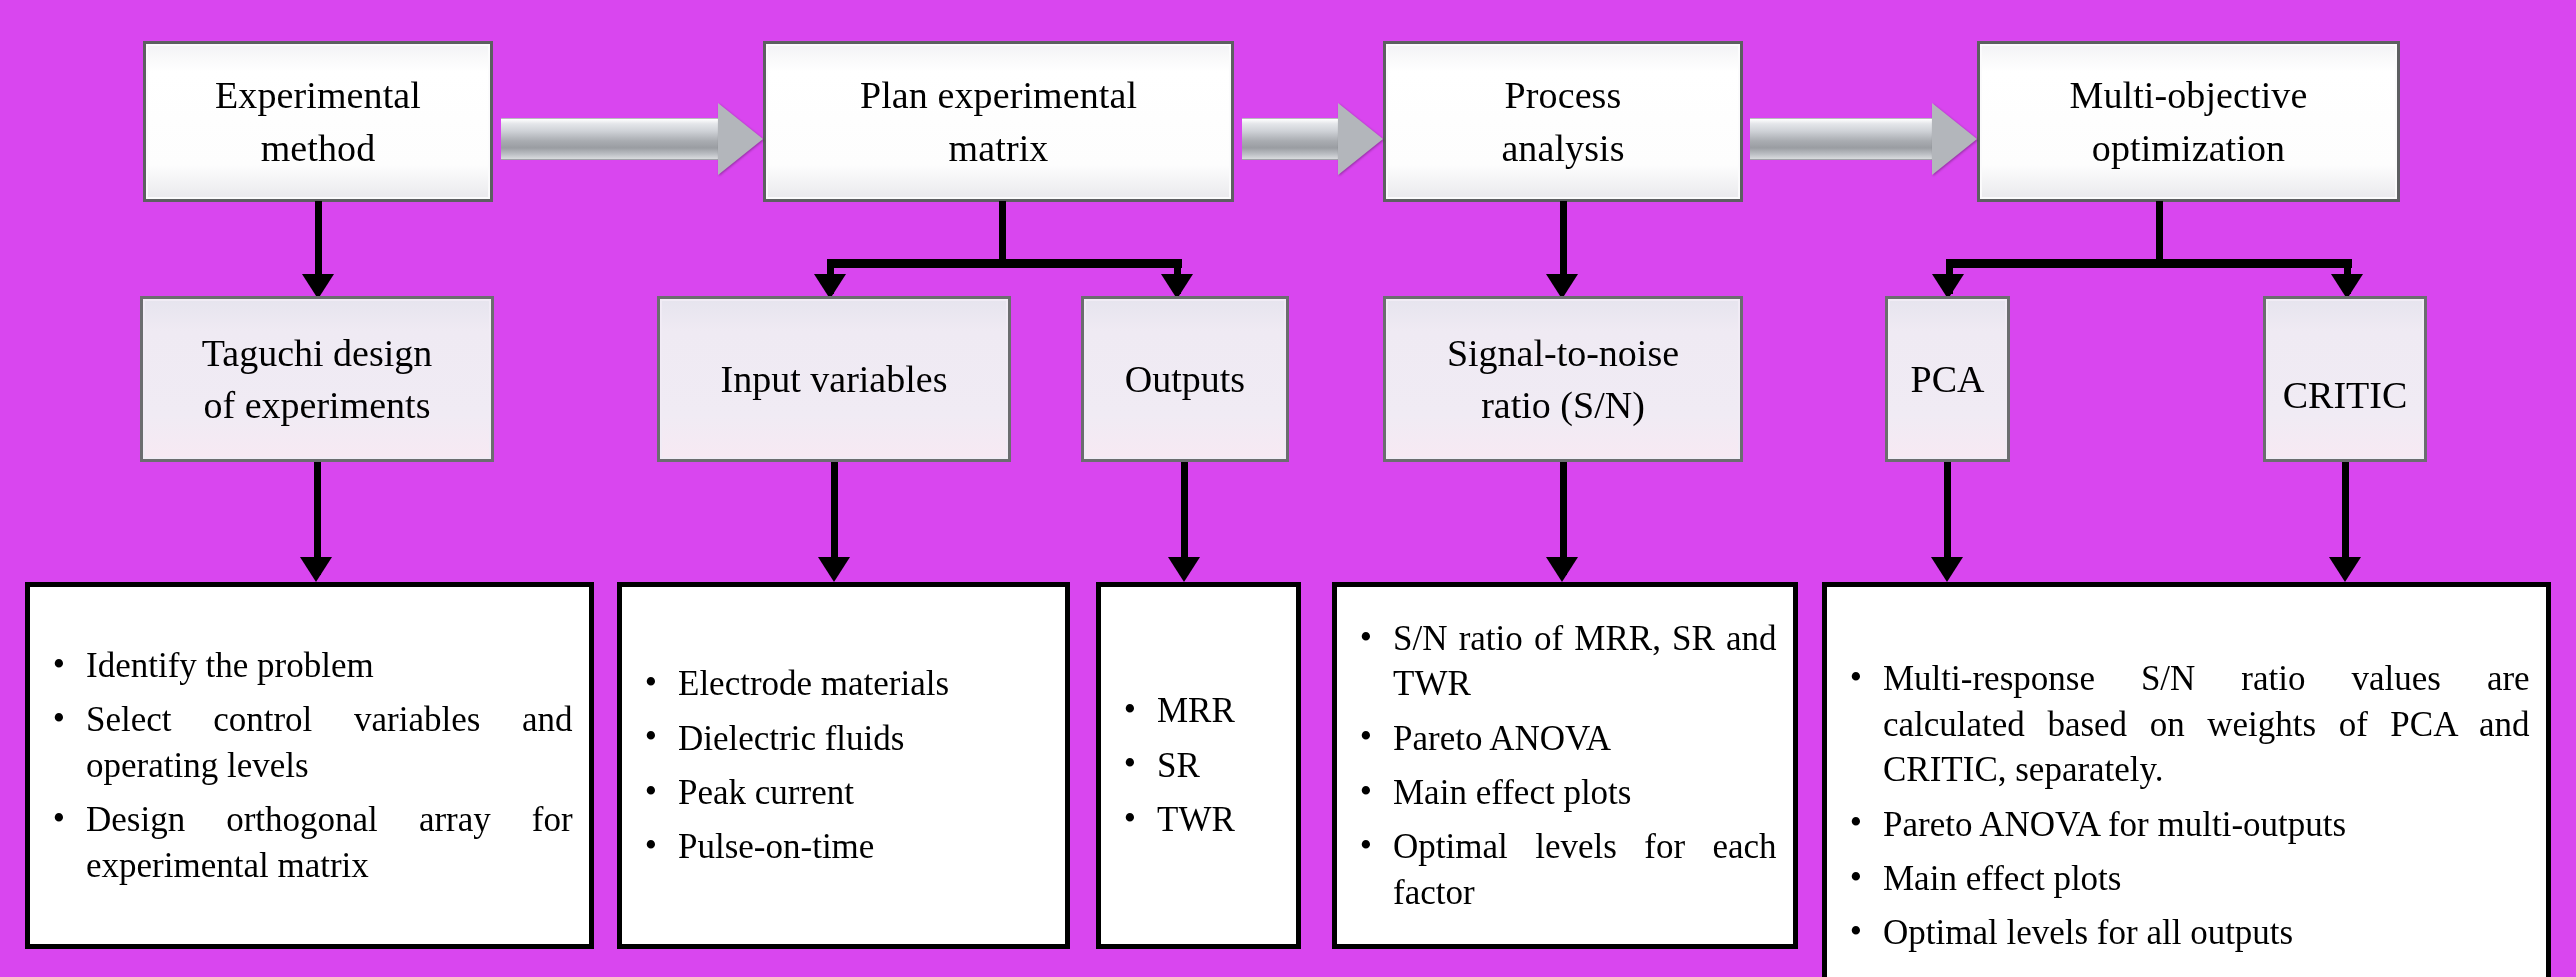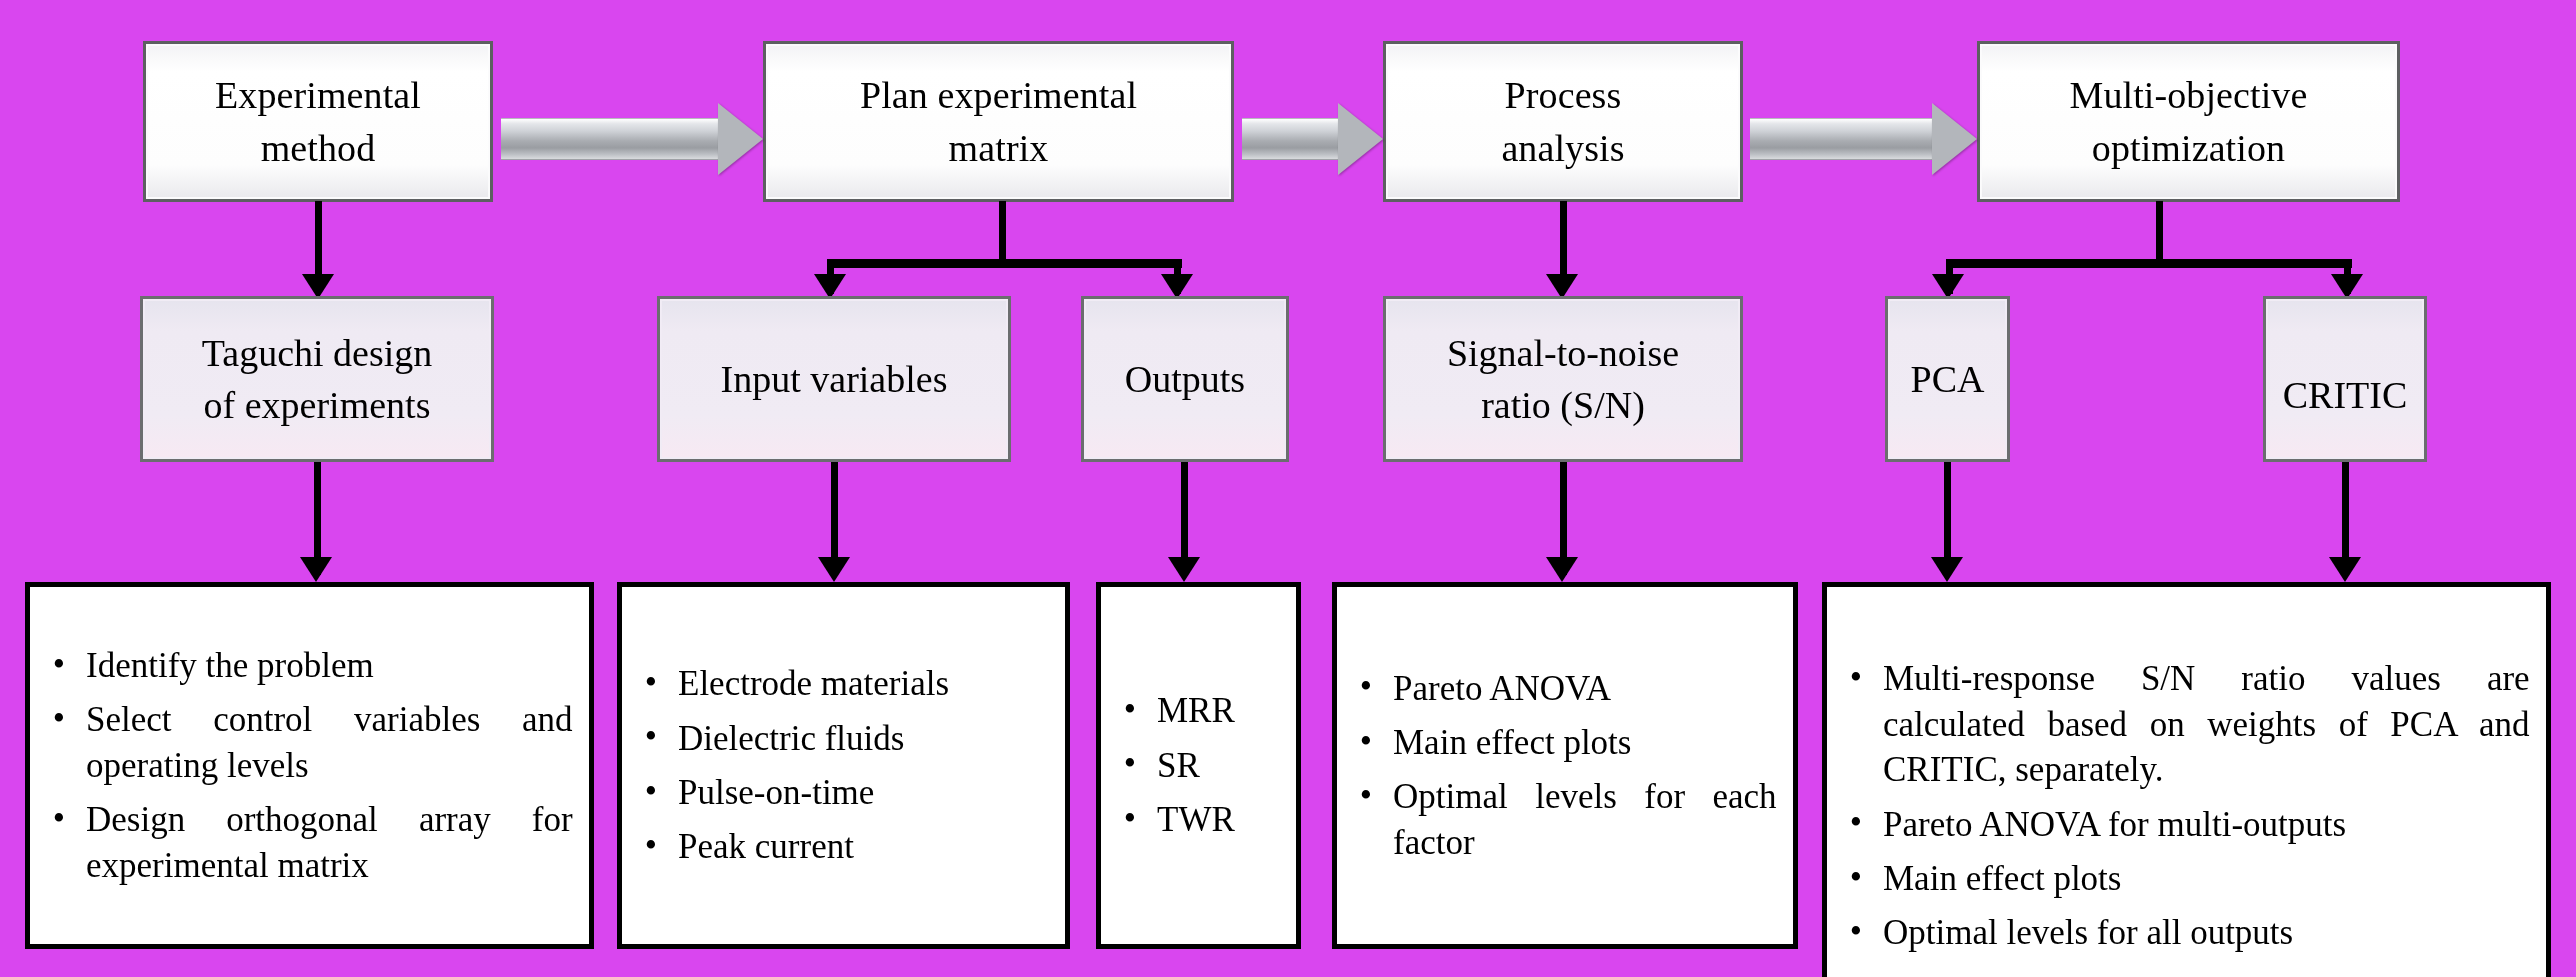--- a/index.html
+++ b/index.html
@@ -237,35 +237,36 @@
       <li>Identify the problem</li>
       <li>Select control variables and operating levels</li>
       <li>Design orthogonal array for experimental matrix</li>
     </ul>
   </div>
 
   <div class="detail-box narrow" style="left:617px; top:582px; width:453px; height:367px;">
     <ul>
       <li>Electrode materials</li>
       <li>Dielectric fluids</li>
+      <li>Peak current</li>
       <li>Pulse-on-time</li>
-      <li>Peak current</li>
     </ul>
   </div>
 
   <div class="detail-box narrow" style="left:1096px; top:582px; width:205px; height:367px;">
     <ul>
       <li>MRR</li>
       <li>SR</li>
       <li>TWR</li>
     </ul>
   </div>
 
   <div class="detail-box" style="left:1332px; top:582px; width:466px; height:367px;">
     <ul>
+      <li>S/N ratio of MRR, SR and TWR</li>
       <li>Pareto ANOVA</li>
       <li>Main effect plots</li>
       <li>Optimal levels for each factor</li>
     </ul>
   </div>
 
   <div class="detail-box" style="left:1822px; top:582px; width:729px; height:448px;">
     <ul>
       <li>Multi-response S/N ratio values are calculated based on weights of PCA and CRITIC, separately.</li>
       <li>Pareto ANOVA for multi-outputs</li>

